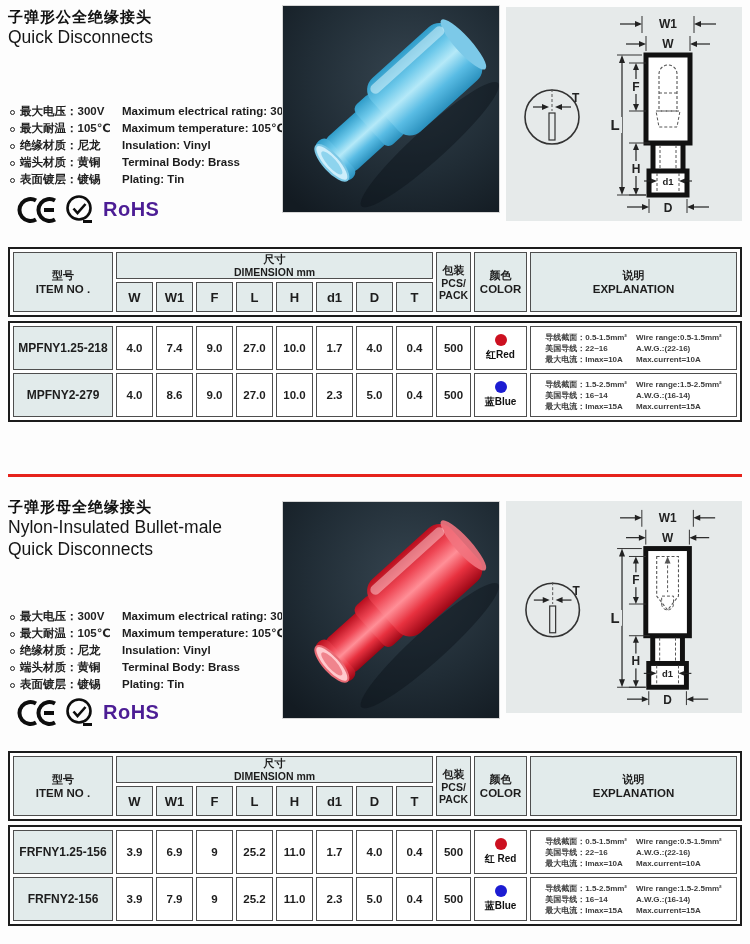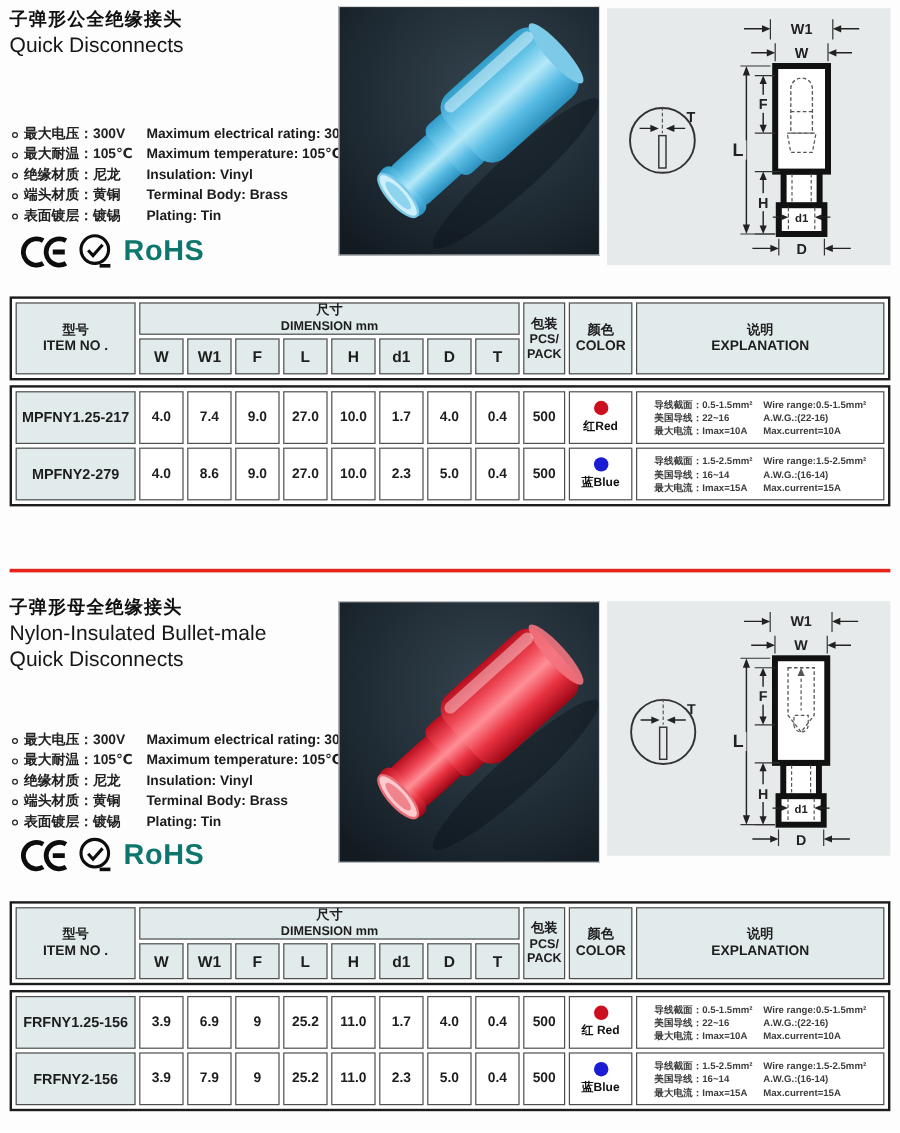--- a/index.html
+++ b/index.html
@@ -14,21 +14,21 @@
 
   
   .specs { position:absolute; left:10px; width:275px; }
   .spec-row { display:flex; align-items:baseline; height:17px; }
   .bullet { width:5px; height:5px; border:1.4px solid #222; border-radius:50%; margin-right:5px; flex:0 0 auto; align-self:center; }
   .spec-zh { font-size:11.5px; font-weight:bold; width:102px; flex:0 0 auto; color:#222; }
   .spec-en { font-size:11.5px; font-weight:bold; color:#1c1c1c; white-space:nowrap; }
 
   
   .certs { position:absolute; left:10px; display:flex; align-items:center; gap:9px; }
-  .rohs { font-size:24px; font-weight:bold; letter-spacing:0.5px; color:#0f766e;text-align:right; }
+  .rohs { font-size:20px; font-weight:bold; letter-spacing:0.5px; color:#4c1d95;text-align:right; }
 
   
   .photo { position:absolute; border:1px solid #d6d6d6; background:#1b252e; }
   .photo svg { display:block; }
 
   
   .diagram { position:absolute; background:#e6eaea; }
   .diagram svg { display:block; }
   .dim-label { font-family:"Liberation Sans",sans-serif; font-weight:bold; fill:#222; }
 
@@ -274,21 +274,21 @@
             <col class="c-dim">
             <col class="c-dim">
             <col class="c-dim">
             <col class="c-dim">
             <col class="c-pack">
             <col class="c-color">
             <col>
           </colgroup>
         <tbody>
             <tr class="row-h">
-          <td class="cell-item">MPFNY1.25-217</td>
+          <td class="cell-item">MPFNY1.25-218</td>
           <td class="cell-num">4.0</td>
           <td class="cell-num">7.4</td>
           <td class="cell-num">9.0</td>
           <td class="cell-num">27.0</td>
           <td class="cell-num">10.0</td>
           <td class="cell-num">1.7</td>
           <td class="cell-num">4.0</td>
           <td class="cell-num">0.4</td>
           <td class="cell-num">500</td>
           <td class="cell-color">

